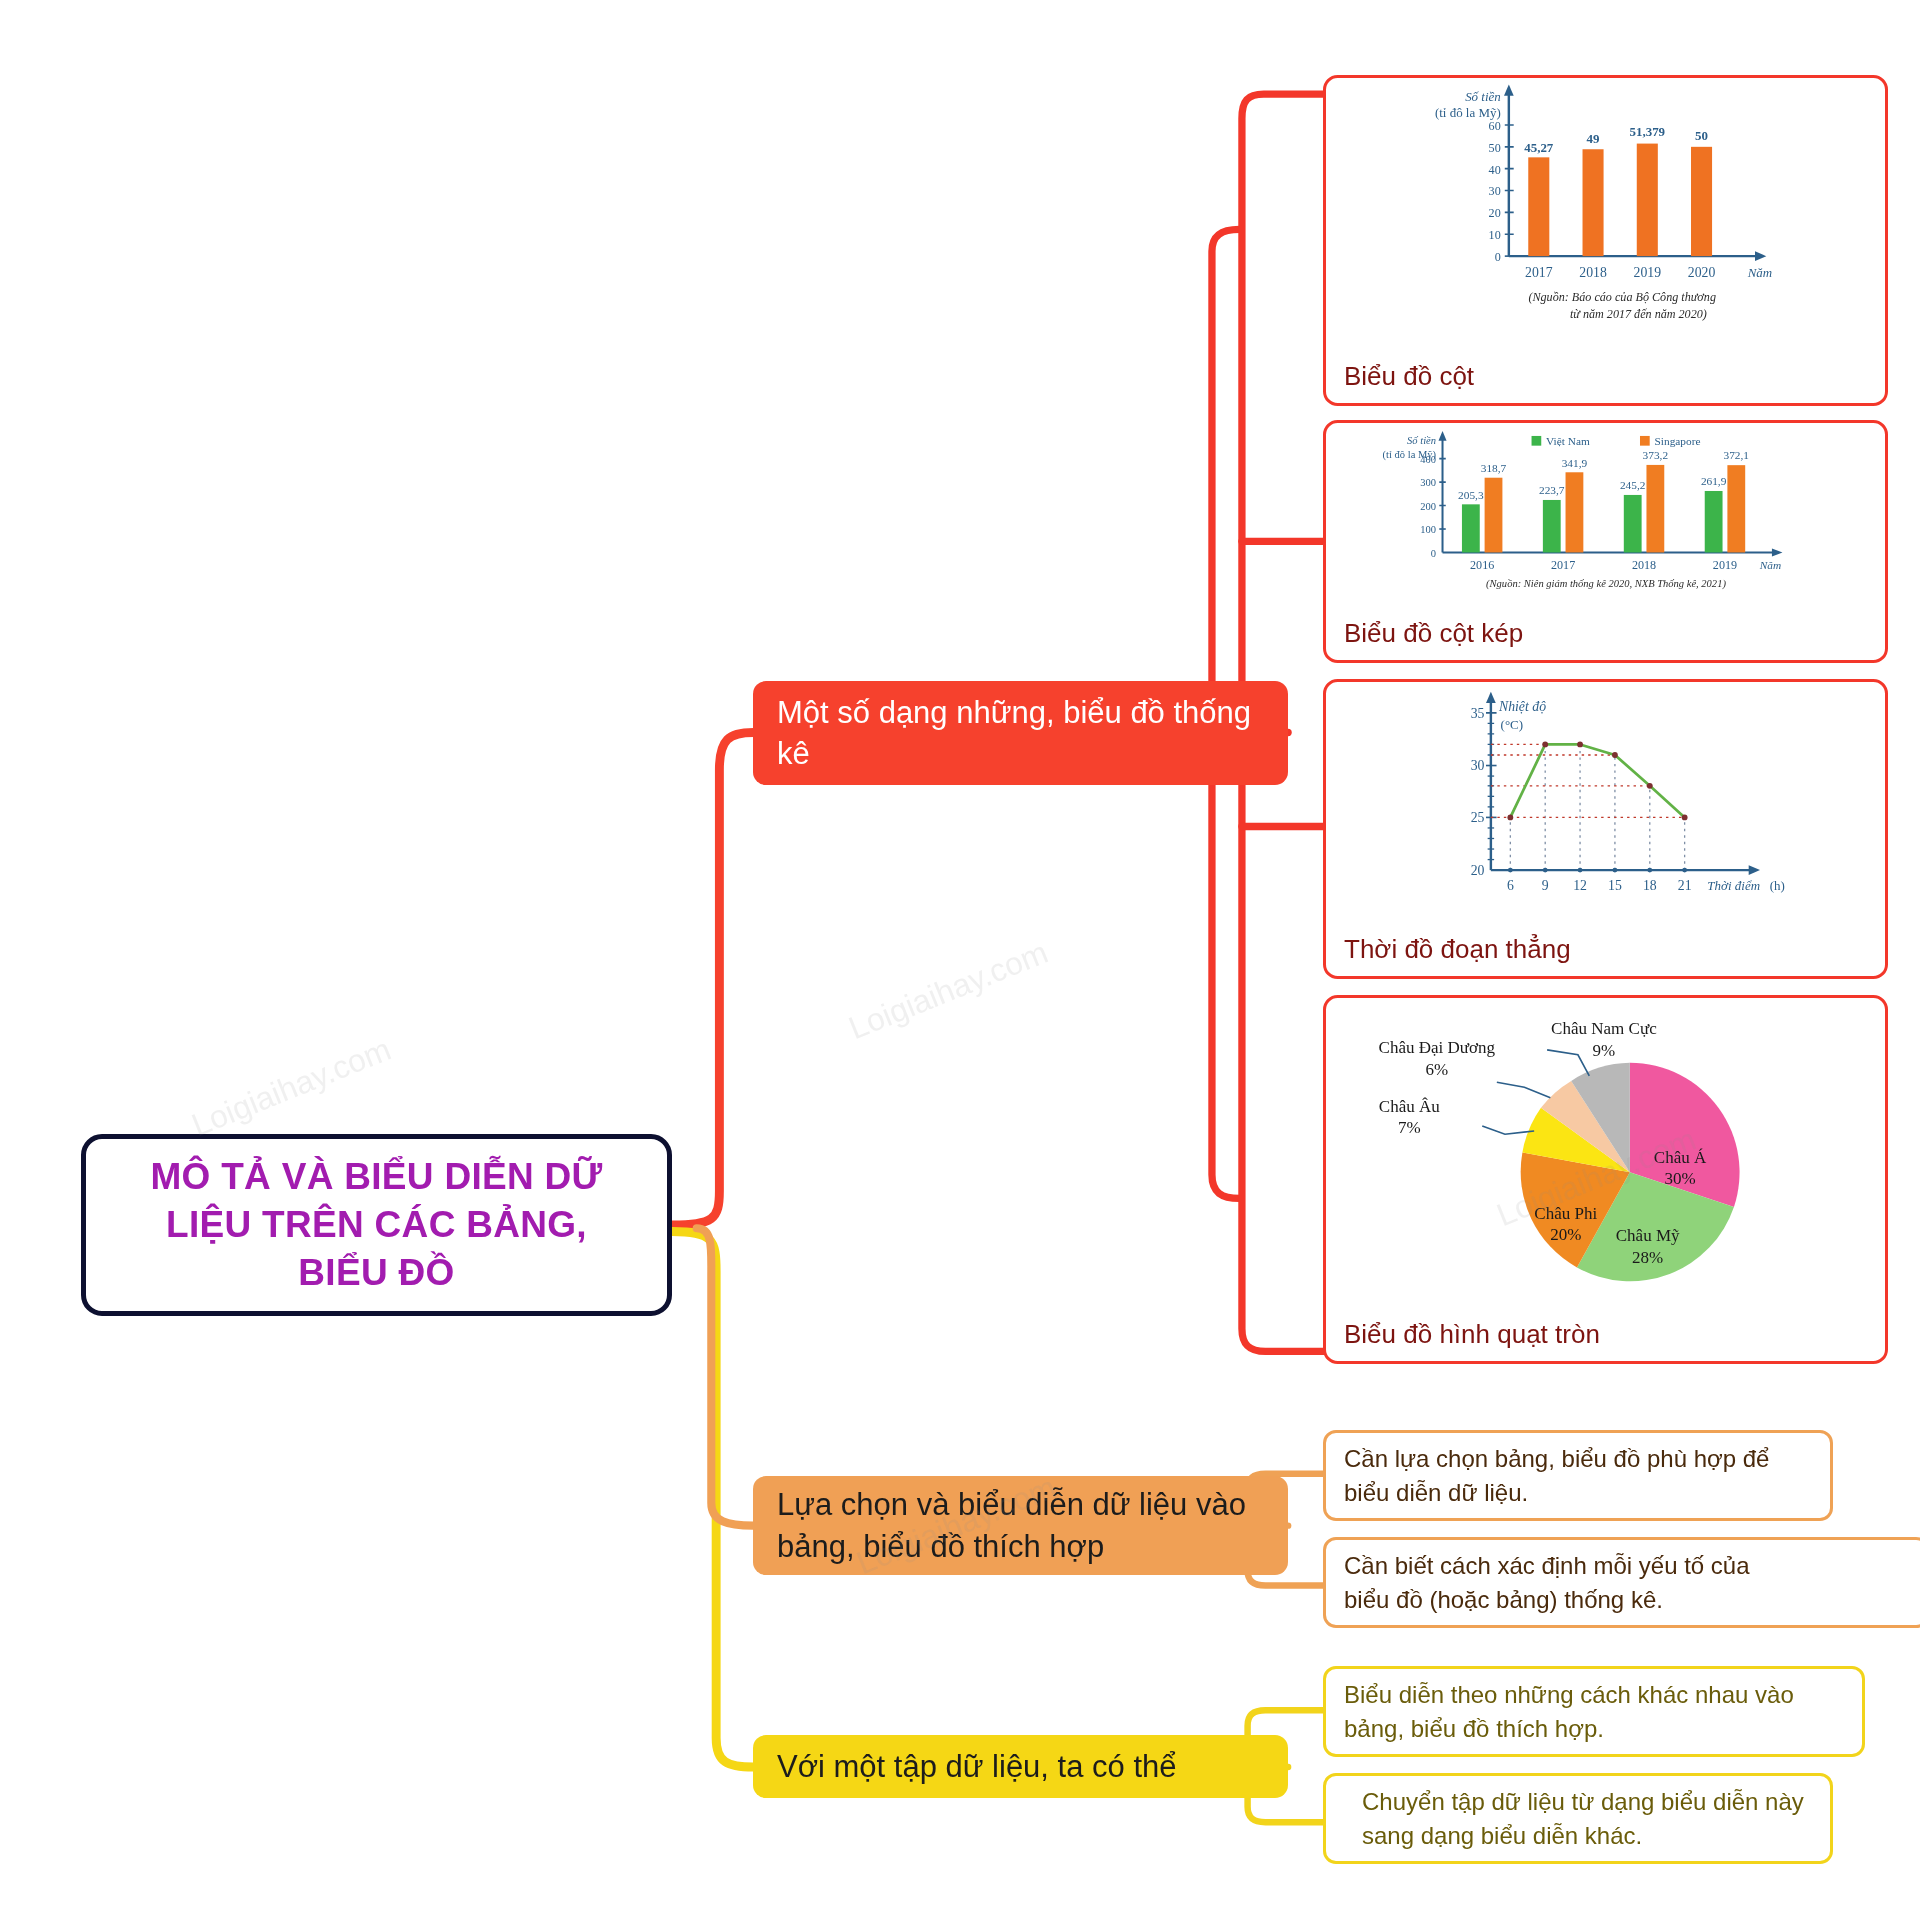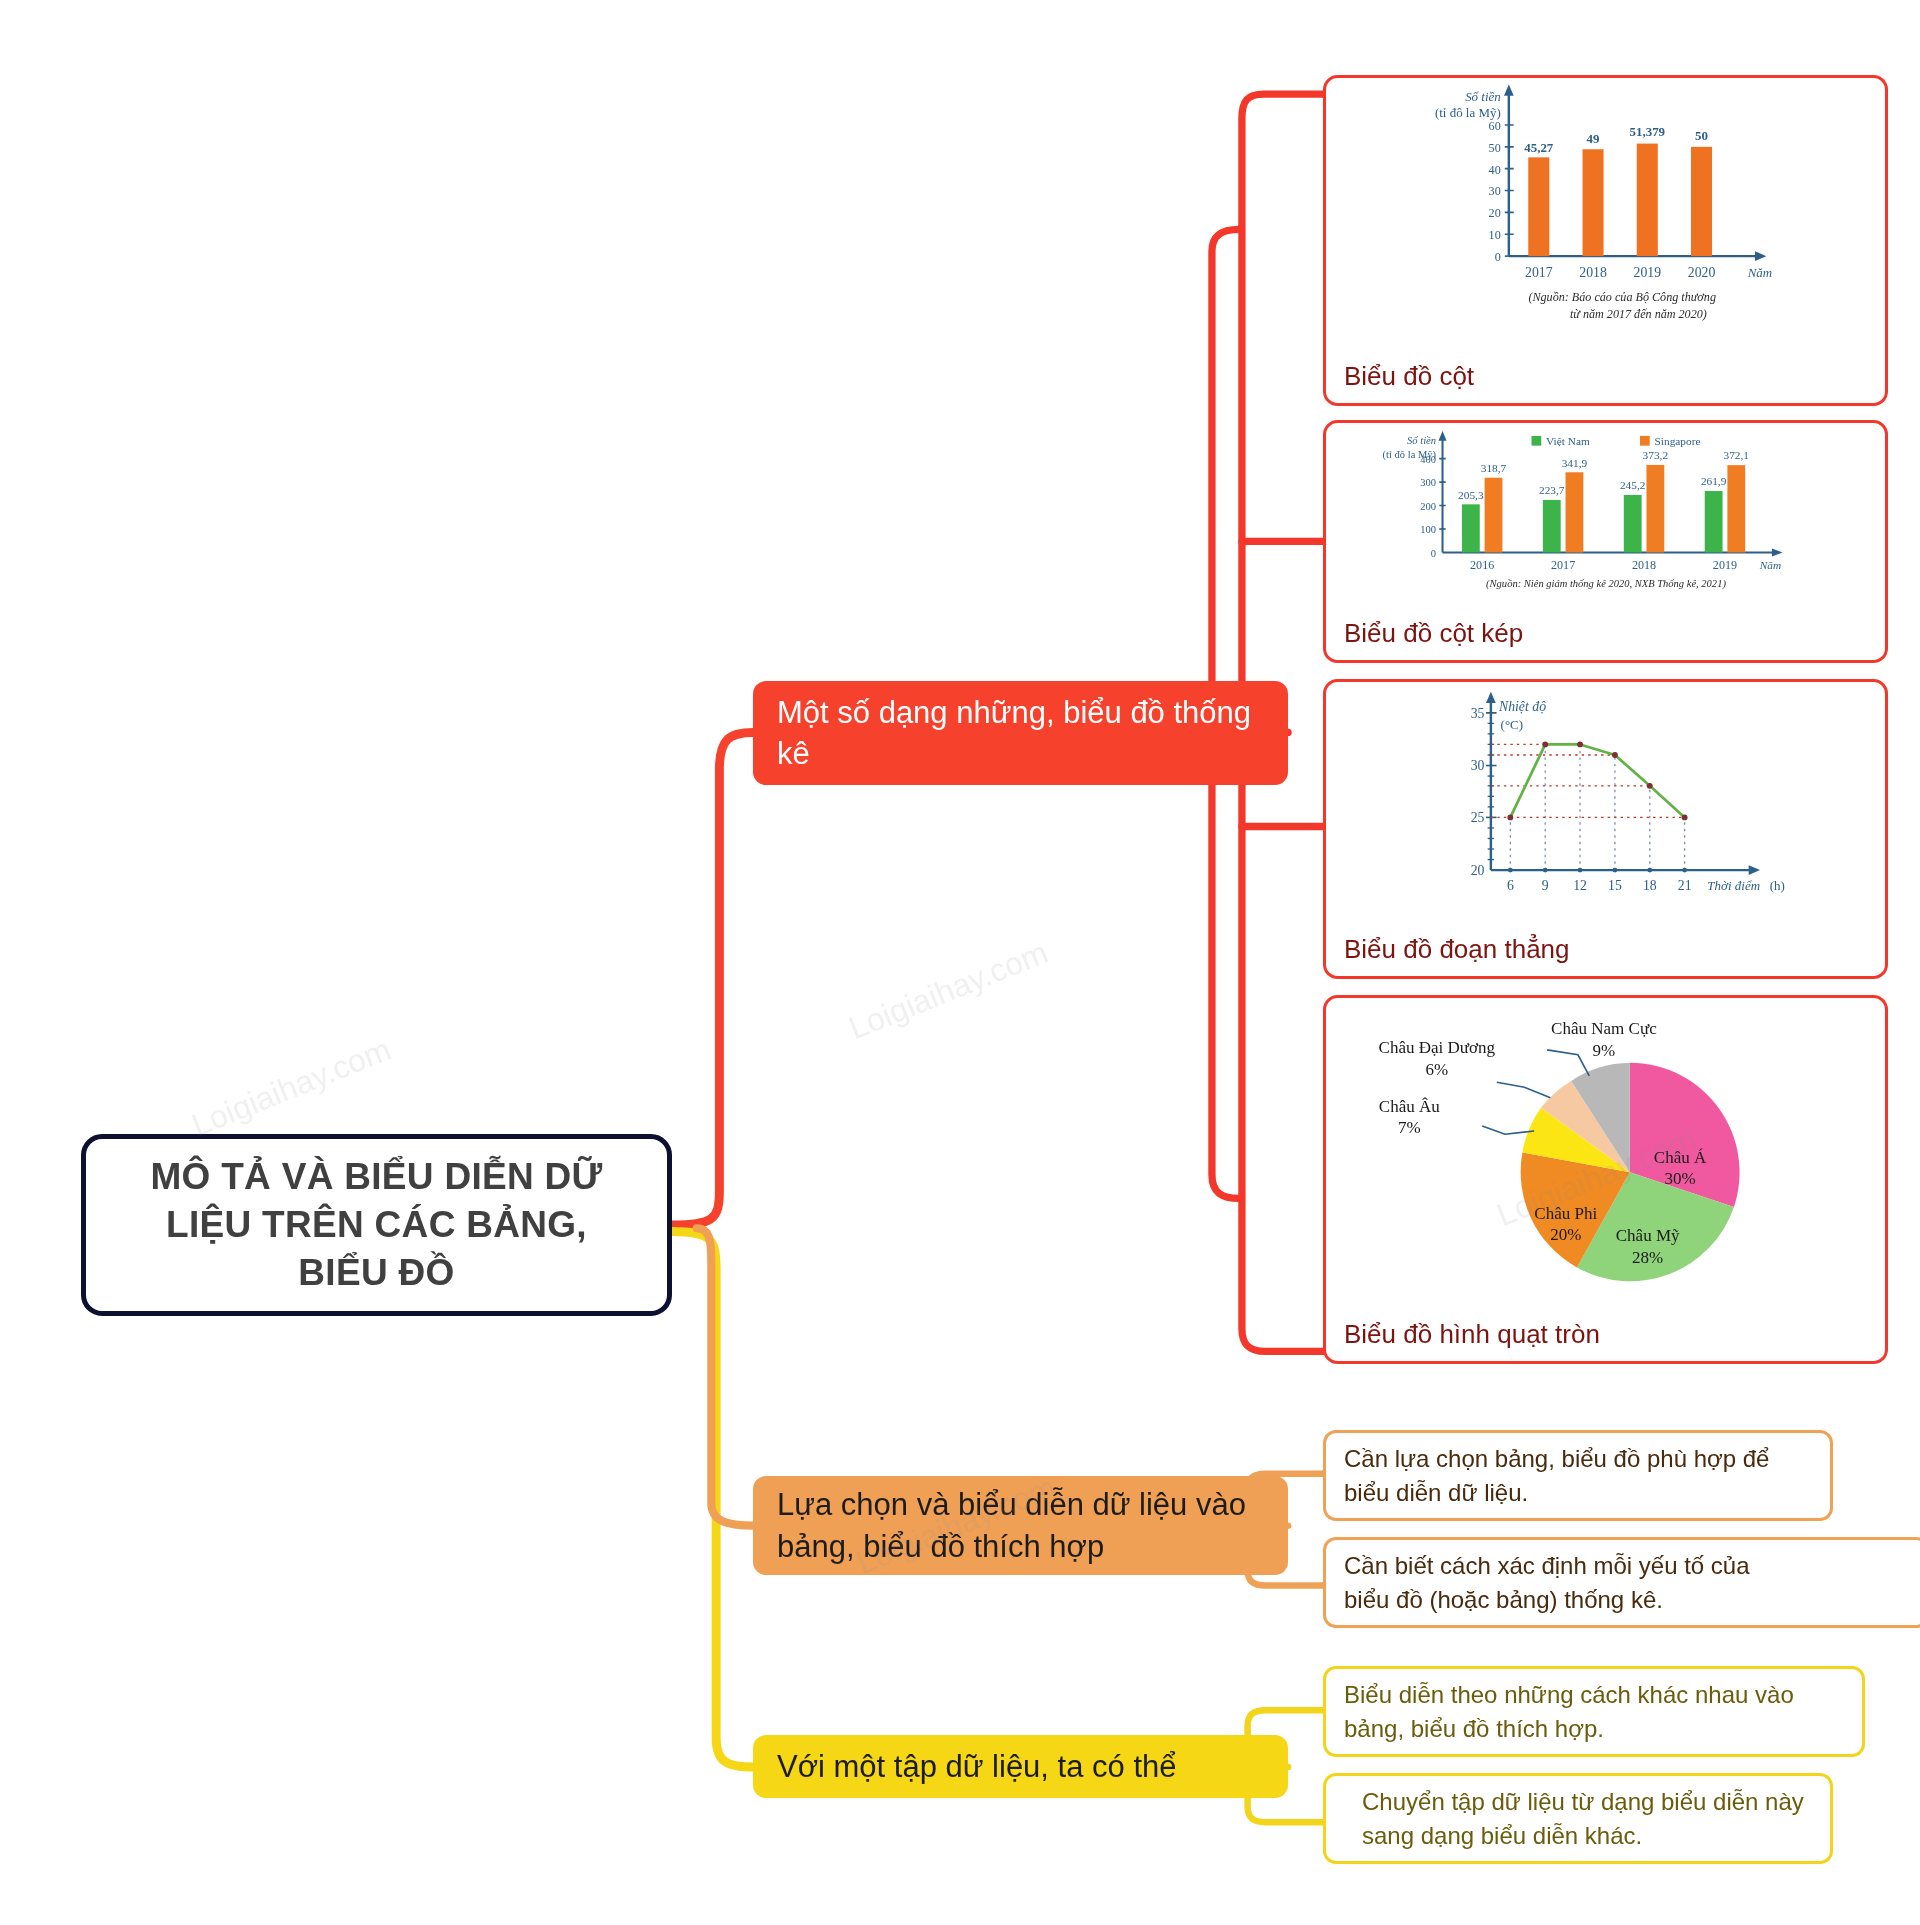--- a/index.html
+++ b/index.html
@@ -12,21 +12,21 @@
   svg.links{position:absolute;left:0;top:0;width:1920px;height:1926px;pointer-events:none;}
 
   
   #central-node{
     position:absolute;left:81px;top:1134px;width:591px;height:182px;
     border:5.7px solid #0d1030;border-radius:21px;background:#fff;
     display:flex;align-items:center;justify-content:center;
     box-sizing:border-box;
   }
   #central-node .t{
-    font-size:37px;font-weight:bold;color:#404040;text-align:center;
+    font-size:37px;font-weight:bold;color:#a21caf;text-align:center;
     line-height:1.30;letter-spacing:0.3px;padding:0 21px;
   }
 
   
   .branch{
     position:absolute;border-radius:13px;display:flex;align-items:center;
     box-sizing:border-box;padding:0 24px;
   }
   .branch .t{font-size:31px;line-height:1.33;}
   #branch-red{left:753px;top:681px;width:535px;height:104px;background:#f6412d;}
@@ -322,21 +322,21 @@
             <text x="205" y="256">9</text>
           <text x="248" y="256">12</text>
             <text x="291" y="256">15</text>
           <text x="334" y="256">18</text>
             <text x="377" y="256">21</text>
         </g>
         <text class="axis-it" x="405" y="256" font-size="16">Thời điểm</text>
         <text class="axis-txt" x="482" y="256" font-size="16">(h)</text>
       </svg>
     </div>
-    <div class="caption">Biểu đồ đoạn thẳng</div>
+    <div class="caption">Thời đồ đoạn thẳng</div>
   </div>
 
   <div class="card" id="card-pie">
     <div class="fig">
       <svg width="519" height="300" viewBox="0 0 640 370">
 
         <path d="M350 215 L350 80 A135 135 0 0 1 478.4 257.7 Z" fill="#f0589f"></path>
 
         <path d="M350 215 L478.4 257.7 A135 135 0 0 1 284.8 332.3 Z" fill="#8fd37a"></path>
 

